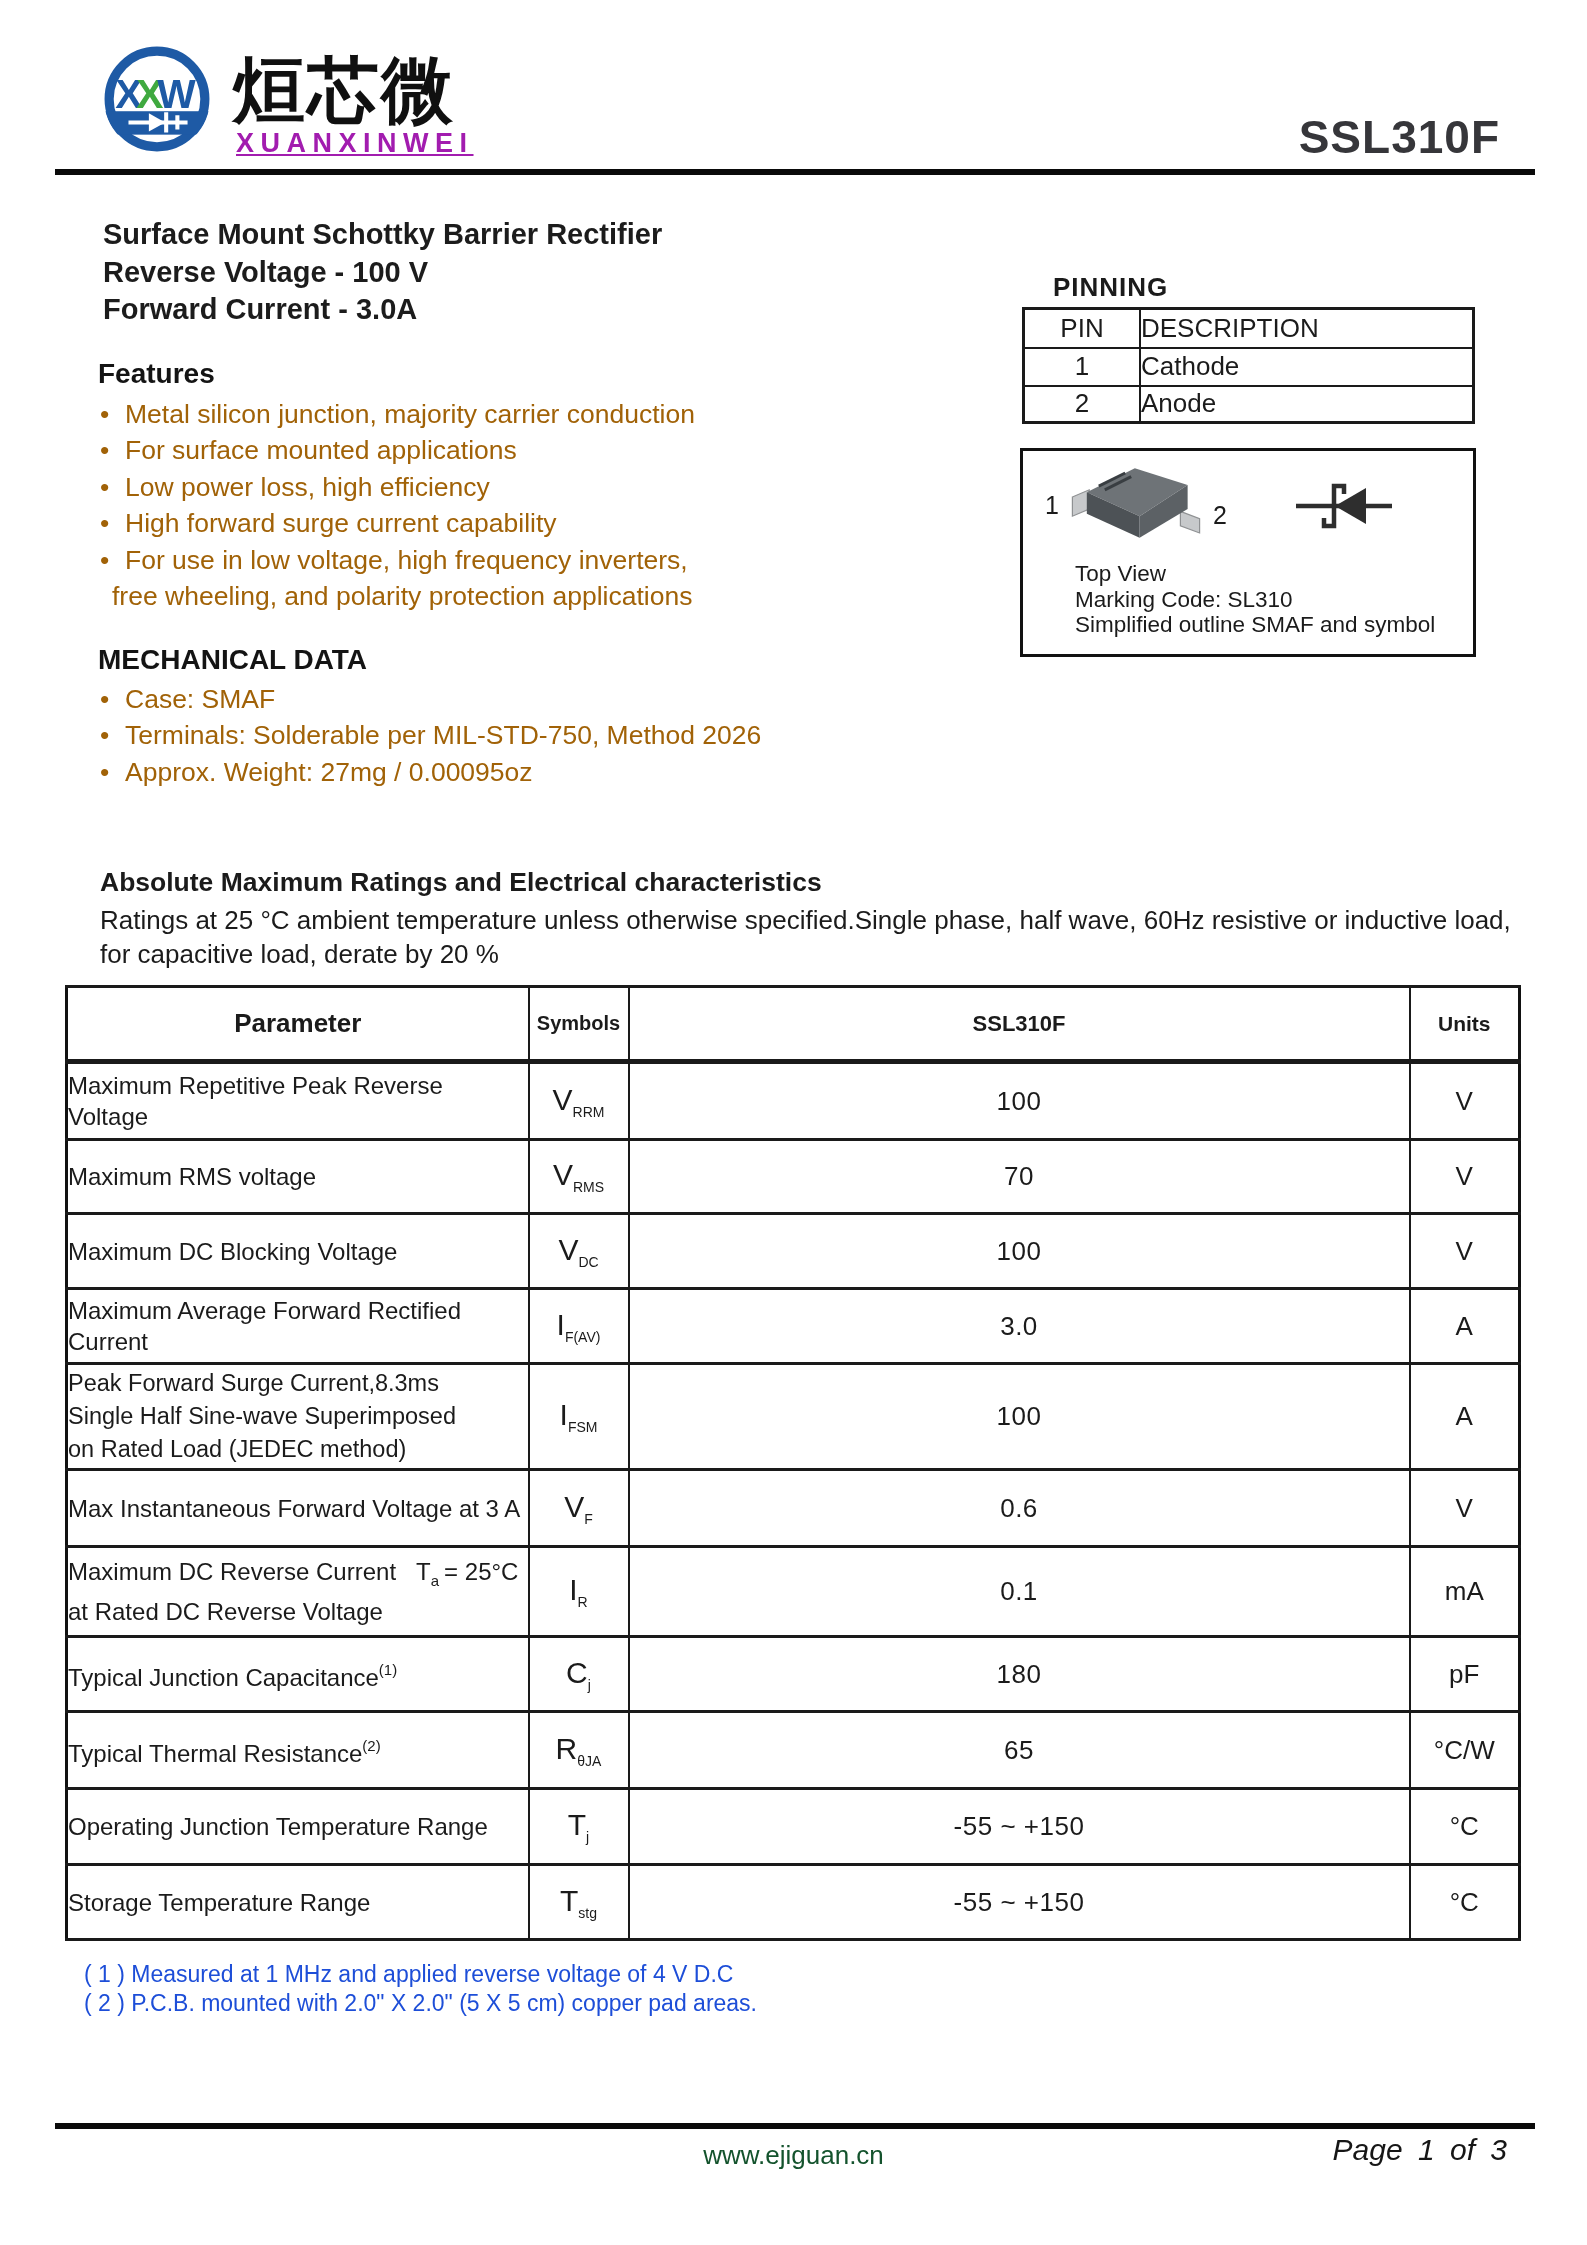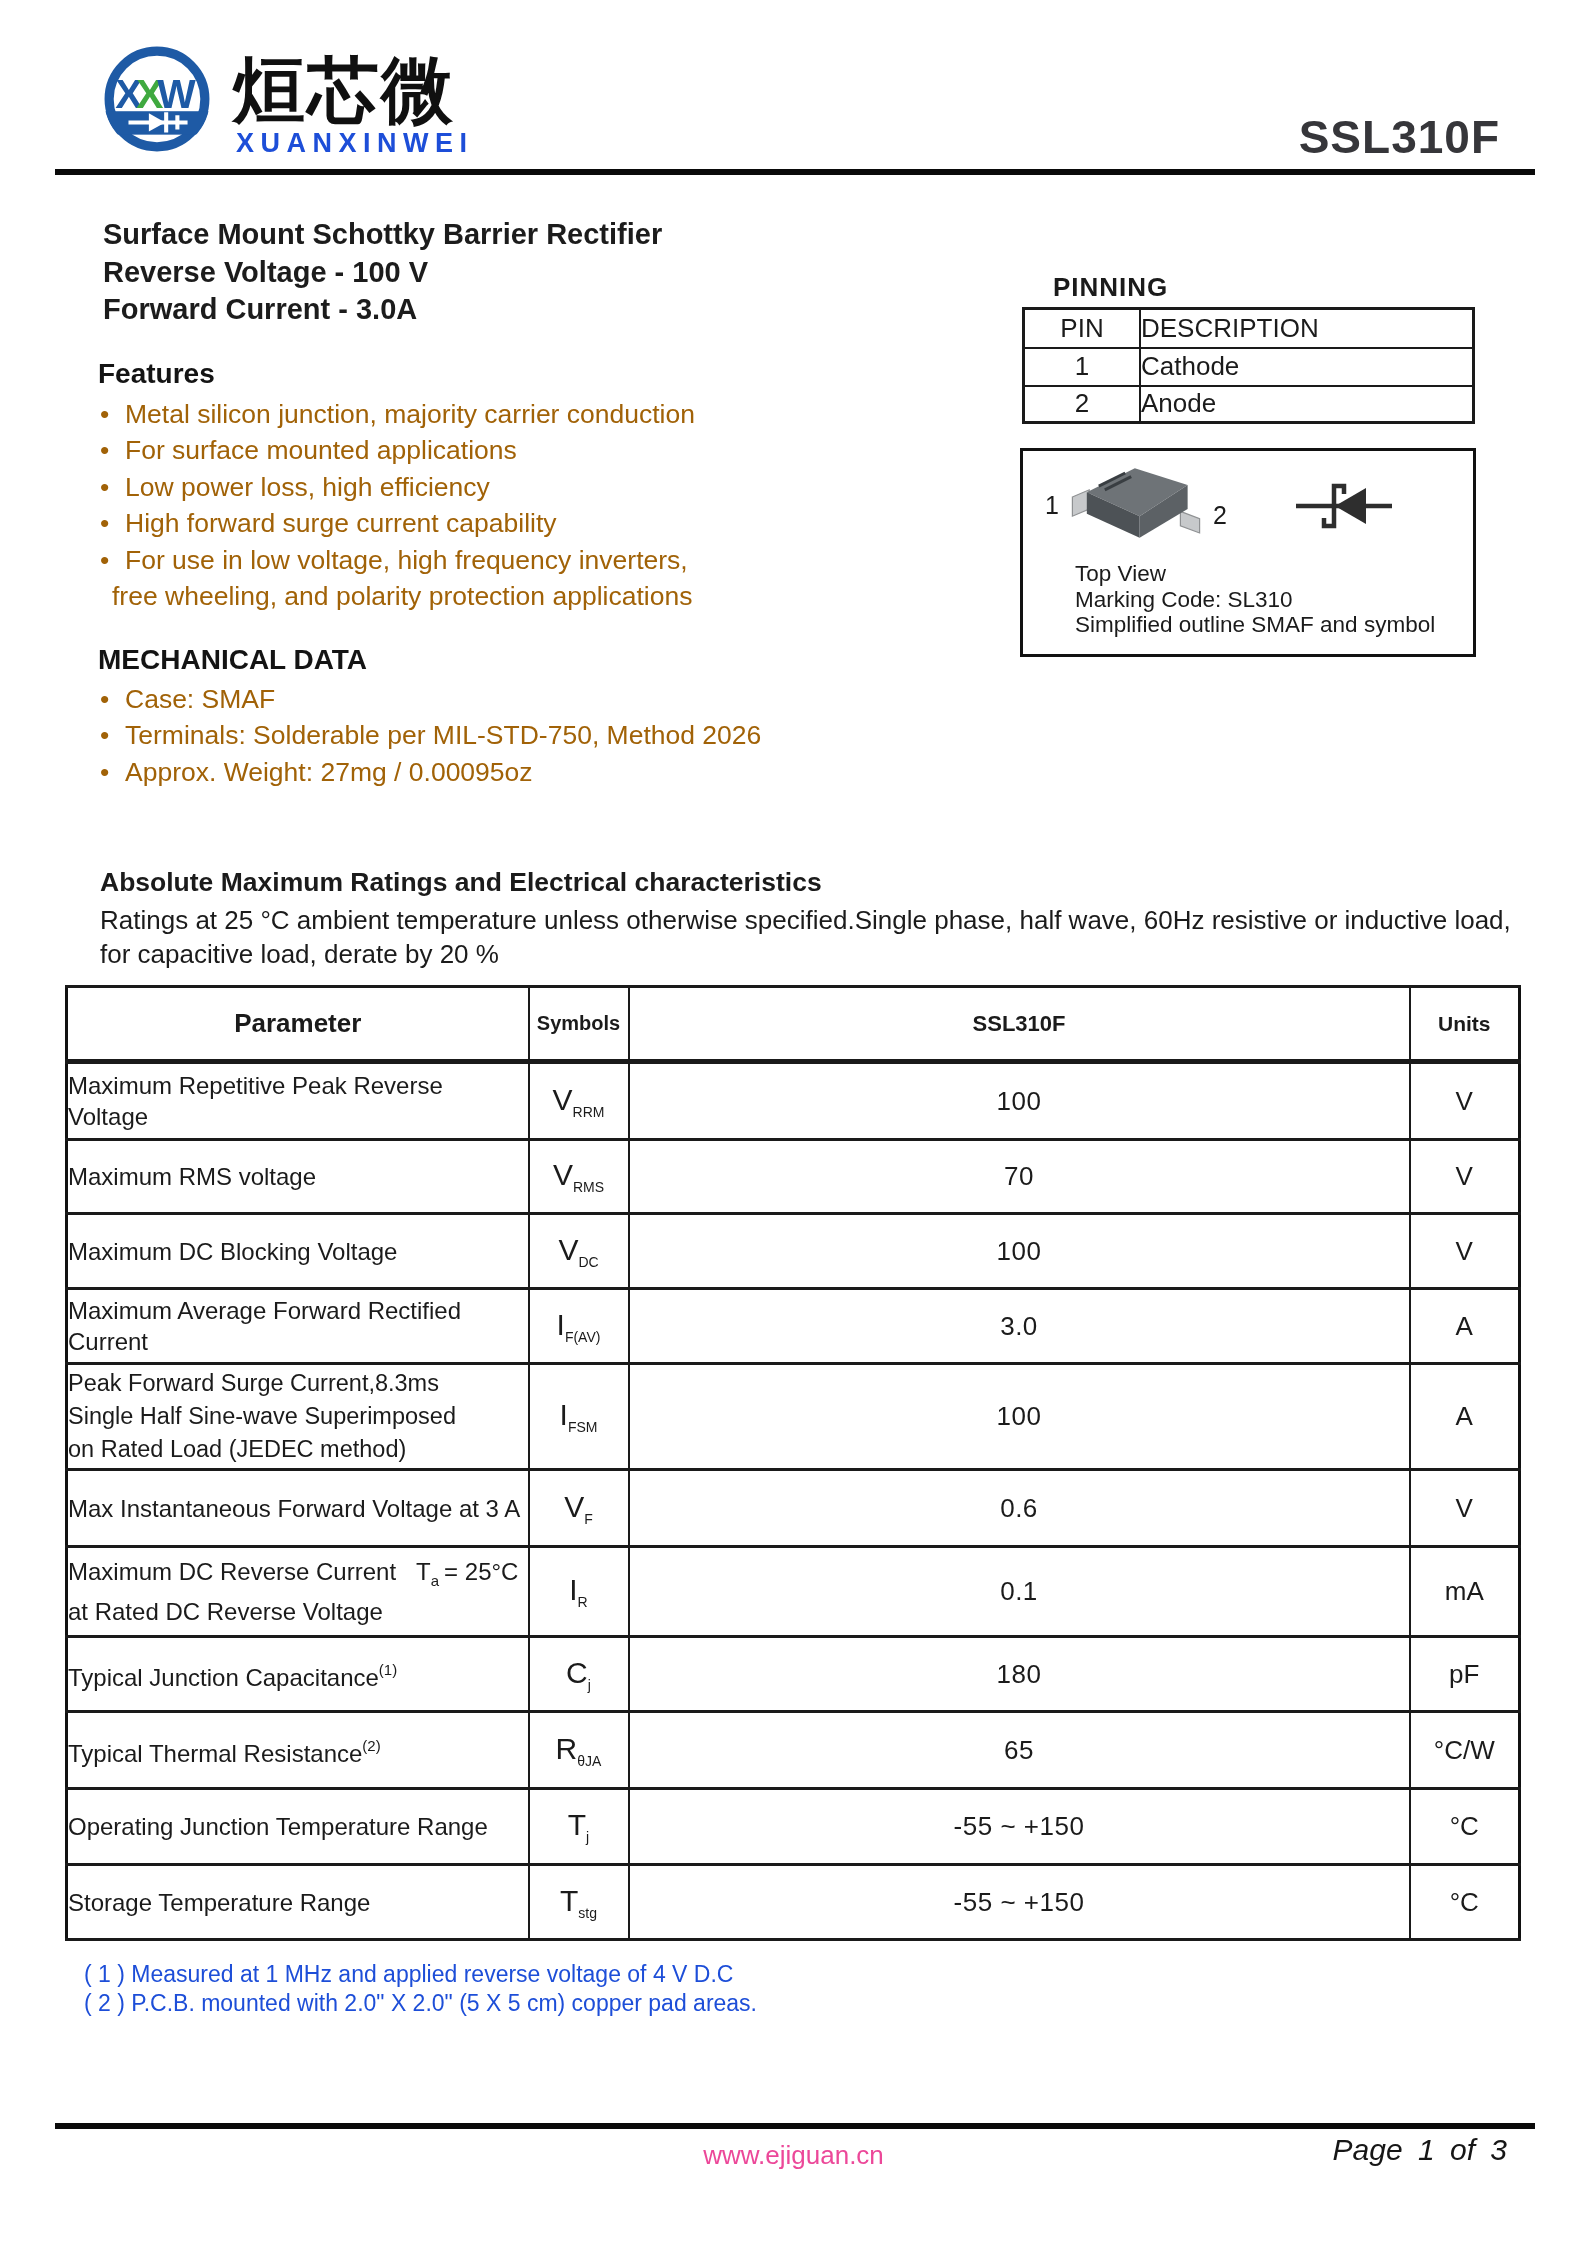--- a/index.html
+++ b/index.html
@@ -7,21 +7,21 @@
     position:relative;
     width:1587px;height:2245px;
     background:#ffffff;
     font-family:"Liberation Sans", sans-serif;
     color:#1b1b1b;
     overflow:hidden;
   }
   
   .logo-svg{position:absolute;left:102px;top:44px;width:110px;height:110px;}
   .brand-cn{position:absolute;left:233px;top:54px;font-size:72px;font-weight:700;line-height:1;color:#101010;letter-spacing:2px;}
-  .brand-en{position:absolute;left:236px;top:128px;font-size:27px;font-weight:700;letter-spacing:6.5px;color:#1d4ed8;}
+  .brand-en{position:absolute;left:236px;top:128px;font-size:27px;font-weight:700;letter-spacing:6.5px;color:#a21caf;text-decoration:underline;}
   .part-number{position:absolute;right:87px;top:110px;font-size:46px;font-weight:700;color:#36363a;letter-spacing:1px;}
   .rule{position:absolute;left:55px;width:1480px;height:6px;background:#0a0a0a;}
   .rule-top{top:169px;}
   .rule-bottom{top:2123px;}
 
   
   .summary{position:absolute;left:103px;top:216px;font-size:29px;font-weight:700;line-height:37.5px;color:#1c1c1c;}
 
   
   .pinning-title{position:absolute;left:1053px;top:272px;font-size:26px;font-weight:700;letter-spacing:1px;}
@@ -69,21 +69,21 @@
   .cond sub{font-size:15px;}
   .cond .eq{margin-left:5px;}
   sup.note{font-size:15px;position:relative;top:-2px;}
   .sym-cell{text-align:center;font-size:30px;}
   .sym-cell sub{font-size:14px;}
   .val-cell{text-align:center;font-size:26px;letter-spacing:0.5px;}
   .unit-cell{text-align:center;font-size:26px;}
 
   
   .footnotes{position:absolute;left:84px;top:1960px;font-size:23px;line-height:29px;color:#1d4ed8;}
-  .website{position:absolute;left:0;right:0;top:2140px;text-align:center;font-size:26px;color:#ec4899;}
+  .website{position:absolute;left:0;right:0;top:2140px;text-align:center;font-size:26px;color:#14532d;}
   .page-label{position:absolute;right:80px;top:2133px;font-size:30px;font-style:italic;color:#161616;word-spacing:7px;}
 </style>
 </head>
 <body>
 
 <div class="page">
 
   <svg class="logo-svg" viewBox="0 0 108 108">
     <defs>
         <clipPath id="logoClip">

